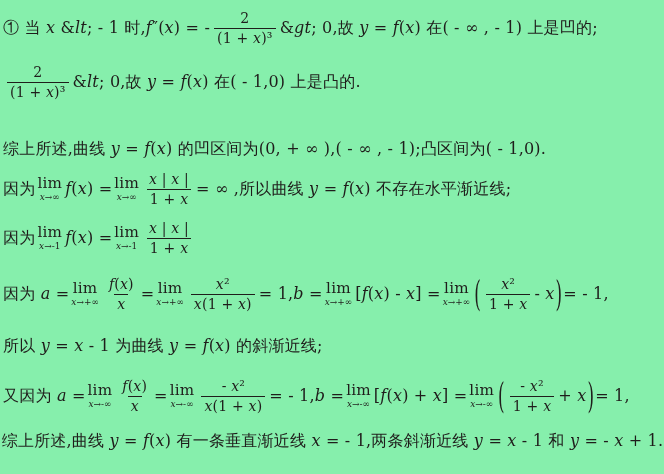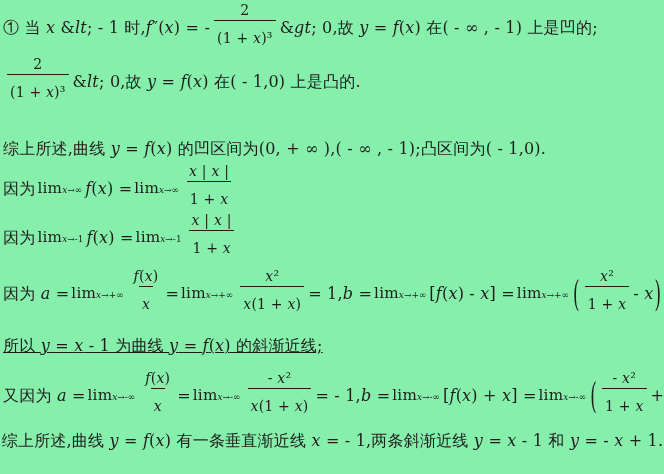--- a/index.html
+++ b/index.html
@@ -26,24 +26,24 @@
     line-height:1.1;
     letter-spacing:0.2px;
   }
   .line i{font-style:italic;font-family:"DejaVu Serif","Liberation Serif",serif;}
   .tx{display:inline-block;vertical-align:middle;}
   .fr{
     display:inline-flex;flex-direction:column;align-items:center;
     vertical-align:middle;margin:0 4px;
     font-size:0.875em;line-height:1.3;text-align:center;
   }
-  .fr .den{border-top:1px solid var(--ink);padding:8px 3px;}
+  .fr .den{border-top:1px solid var(--ink);padding:0 3px;}
   .fr .num{padding:0 3px;}
   .lim{
-    display:inline-flex;flex-direction:row;align-items:center;
+    display:inline-flex;flex-direction:column;align-items:center;
     vertical-align:middle;line-height:1;margin:0 3px 0 2px;
   }
   .limword{font-size:0.95em;}
   .limsub{font-size:0.56em;margin-top:2px;letter-spacing:0;}
   .bigp{
     display:inline-block;vertical-align:middle;
     transform:scaleY(2.1);font-size:1.05em;font-weight:300;
     margin:0 1px;
   }
 </style>
@@ -77,20 +77,21 @@
       </span>
       <span class="tx"><i>f</i>(<i>x</i>) = </span>
       <span class="lim">
         <span class="limword">lim</span>
         <span class="limsub"><i>x</i>→∞</span>
       </span>
       <span class="fr">
         <span class="num"><i>x</i> | <i>x</i> |</span>
         <span class="den">1 + <i>x</i></span>
       </span>
+      <span class="tx"> = ∞ ,所以曲线 <i>y</i> = <i>f</i>(<i>x</i>) 不存在水平渐近线;</span>
     </div>
     <div class="line" style="height: 52px;">
       <span class="tx">因为</span>
       <span class="lim">
         <span class="limword">lim</span>
         <span class="limsub"><i>x</i>→-1</span>
       </span>
       <span class="tx"><i>f</i>(<i>x</i>) = </span>
       <span class="lim">
         <span class="limword">lim</span>
@@ -132,21 +133,21 @@
       </span>
       <span class="bigp">(</span>
       <span class="fr">
         <span class="num"><i>x</i>²</span>
         <span class="den">1 + <i>x</i></span>
       </span>
       <span class="tx"> - <i>x</i></span>
       <span class="bigp">)</span>
       <span class="tx"> = - 1,</span>
     </div>
-    <div class="line" style="height: 44px; text-decoration: underline;">
+    <div class="line" style="height: 44px;">
       <span class="tx">所以 <i>y</i> = <i>x</i> - 1 为曲线 <i>y</i> = <i>f</i>(<i>x</i>) 的斜渐近线;</span>
     </div>
     <div class="line" style="height: 56px;">
       <span class="tx">又因为 <i>a</i> = </span>
       <span class="lim">
         <span class="limword">lim</span>
         <span class="limsub"><i>x</i>→-∞</span>
       </span>
       <span class="fr">
         <span class="num"><i>f</i>(<i>x</i>)</span>

